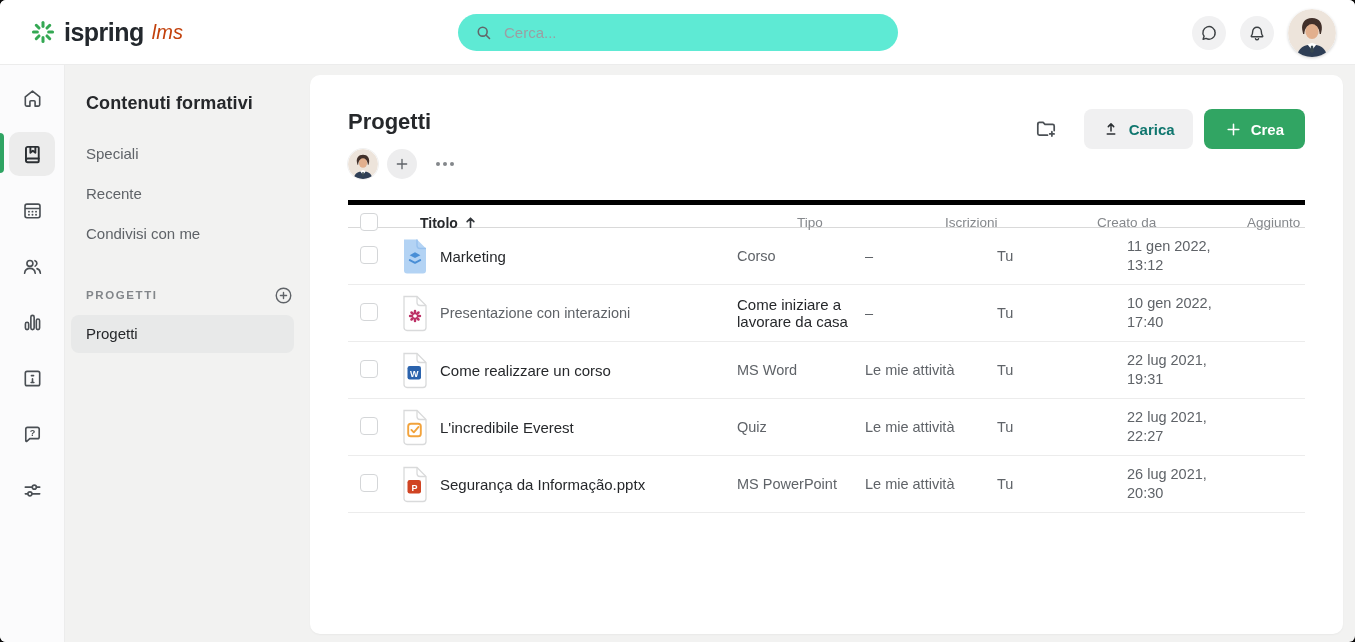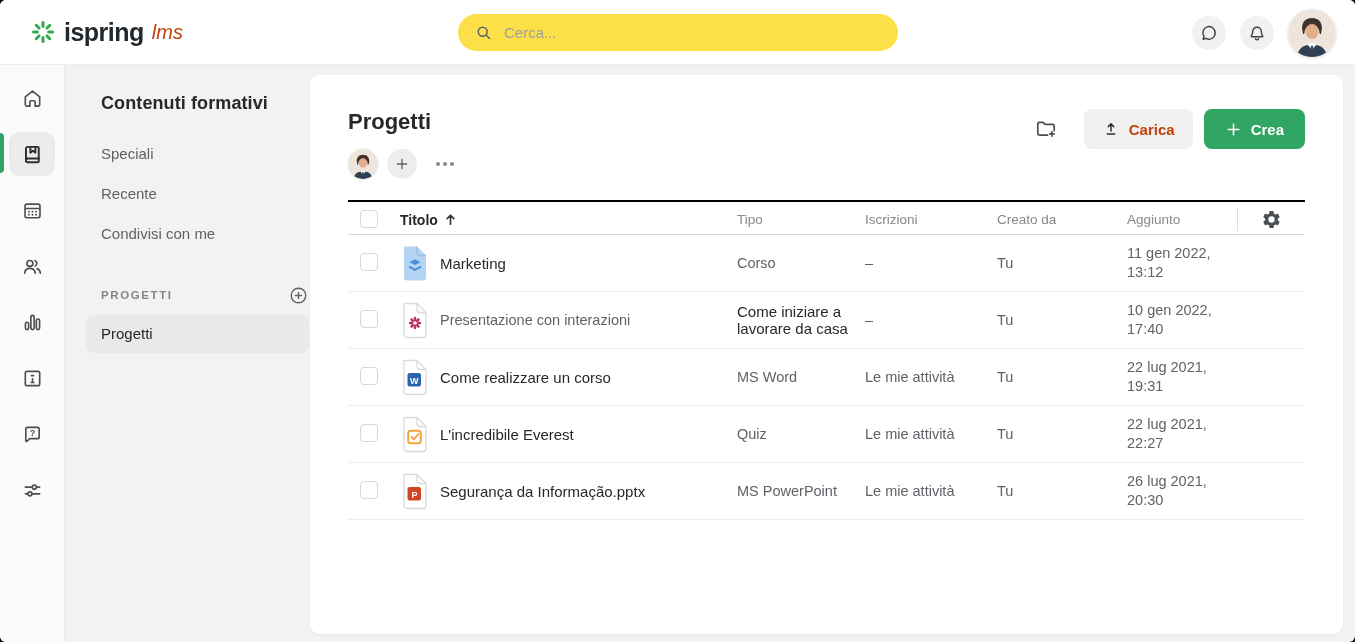--- a/index.html
+++ b/index.html
@@ -19,21 +19,21 @@
   .topbar {
     position:absolute; top:0; left:0; right:0; height:65px;
     background:#ffffff; border-bottom:1px solid #ececec; z-index:5;
     display:flex; align-items:center;
   }
   .logo { display:flex; align-items:center; gap:8px; margin-left:30px; cursor:pointer; }
   .logo .brand { font-size:25px; font-weight:700; color:#23282d; letter-spacing:-0.5px; }
   .logo .product { font-size:20px; font-weight:400; color:#c2410c;font-style:italic; }
   .search-pill {
     position:absolute; left:458px; top:14px; width:440px; height:37px;
-    background:#fde047; border-radius:19px; display:flex; align-items:center; padding-left:16px;
+    background:#5eead4; border-radius:19px; display:flex; align-items:center; padding-left:16px;
   }
   .search-pill svg { flex:0 0 auto; }
   .search-pill input {
     border:none; outline:none; background:transparent; margin-left:11px;
     font-size:15px; color:#3c4043; width:360px; font-family:"Liberation Sans", sans-serif;
   }
   .search-pill input::placeholder { color:#9b9fa3; }
   .top-actions { position:absolute; right:19px; top:0; height:65px; display:flex; align-items:center; gap:14px; }
   .circle-btn {
     width:34px; height:34px; border-radius:50%; background:#f1f1f2;
@@ -54,21 +54,21 @@
     width:46px; height:44px; border-radius:10px;
     display:flex; align-items:center; justify-content:center; cursor:pointer;
   }
   .rail-item.active { background:#ececec; }
   .active-bar {
     position:absolute; left:0; top:68px; width:4px; height:40px;
     background:#2fa463; border-radius:0 4px 4px 0;
   }
 
   
-  .sidebar { position:absolute; left:78px; top:65px; bottom:0; width:245px; }
+  .sidebar { position:absolute; left:63px; top:65px; bottom:0; width:245px; }
   .side-title { margin:28px 0 0 23px; font-size:18px; font-weight:700; color:#26282b; letter-spacing:.1px; }
   .side-list { margin-top:20px; }
   .side-item {
     margin:0 14px 0 8px; padding-left:15px; height:40px; line-height:40px;
     font-size:15px; color:#5f6368; border-radius:8px; cursor:pointer;
     white-space:nowrap; overflow:hidden;
   }
   .side-item.active { background:#e8e9e9; color:#26282b; height:38px; line-height:38px; }
   .side-section {
     margin:21px 14px 0 23px; height:40px; display:flex; align-items:center; justify-content:space-between;
@@ -83,42 +83,42 @@
     padding:0 38px;
   }
   .card-head { position:relative; padding-top:34px; }
   .page-title { font-size:22px; font-weight:700; color:#26282b; }
   .head-actions { position:absolute; right:0; top:34px; display:flex; align-items:center; gap:11px; }
   .icon-plain-btn { width:36px; height:36px; display:flex; align-items:center; justify-content:center; cursor:pointer; margin-right:9px; }
   .btn {
     height:40px; border:none; border-radius:8px; display:flex; align-items:center; gap:9px;
     font-family:"Liberation Sans", sans-serif; font-size:15px; font-weight:700; cursor:pointer; padding:0 18px;
   }
-  .btn-upload { background:#f0f0f1; color:#c2410c; }
+  .btn-upload { background:#f0f0f1; color:#0f766e; }
   .btn-create { background:#31a563; color:#ffffff; padding:0 21px; }
 
   .share-row { display:flex; align-items:center; gap:9px; margin-top:14px; }
   .avatar-sm { width:30px; height:30px; border-radius:50%; overflow:hidden; cursor:pointer; box-shadow:0 0 0 1px rgba(0,0,0,.06); }
   .plus-round {
     width:30px; height:30px; border-radius:50%; background:#ededee;
     display:flex; align-items:center; justify-content:center; cursor:pointer;
   }
   .dots-btn { margin-left:8px; cursor:pointer; display:flex; gap:3px; padding:6px 2px; }
   .dots-btn i { width:4px; height:4px; border-radius:50%; background:#84878b; }
 
   
   .table { margin-top:21px; }
   .thead, .trow {
     display:grid;
     grid-template-columns:52px 40px 297px 128px 132px 130px 110px 1fr;
     align-items:center;
   }
   .thead {
-    height:35px; border-top:2px solid #000000; border-bottom:1px solid #d9d9d9;
-    color:#85888c; font-size:13.5px;
+    height:28px; border-top:5px solid #000000; border-bottom:1px solid #d9d9d9;
+    color:#85888c; font-size:13.5px;gap:20px;
   }
   .thead .h-title { grid-column:2/4; color:#26282b; font-weight:700; font-size:14px; display:flex; align-items:center; gap:6px; cursor:pointer; }
   .thead .h-cell { cursor:pointer; }
   .h-gear { position:relative; height:35px; display:flex; align-items:center; justify-content:center; }
   .h-gear .divider { position:absolute; left:0; top:6px; width:1px; height:23px; background:#dcdcdc; }
   .gear-icon { cursor:pointer; display:flex; }
 
   .trow { height:57px; border-bottom:1px solid #ececec; font-size:14.5px; color:#5f6368; cursor:pointer; }
   .trow .c-title { color:#26282b; font-size:15px; }
   .c-type { padding-right:14px; line-height:19px; }

